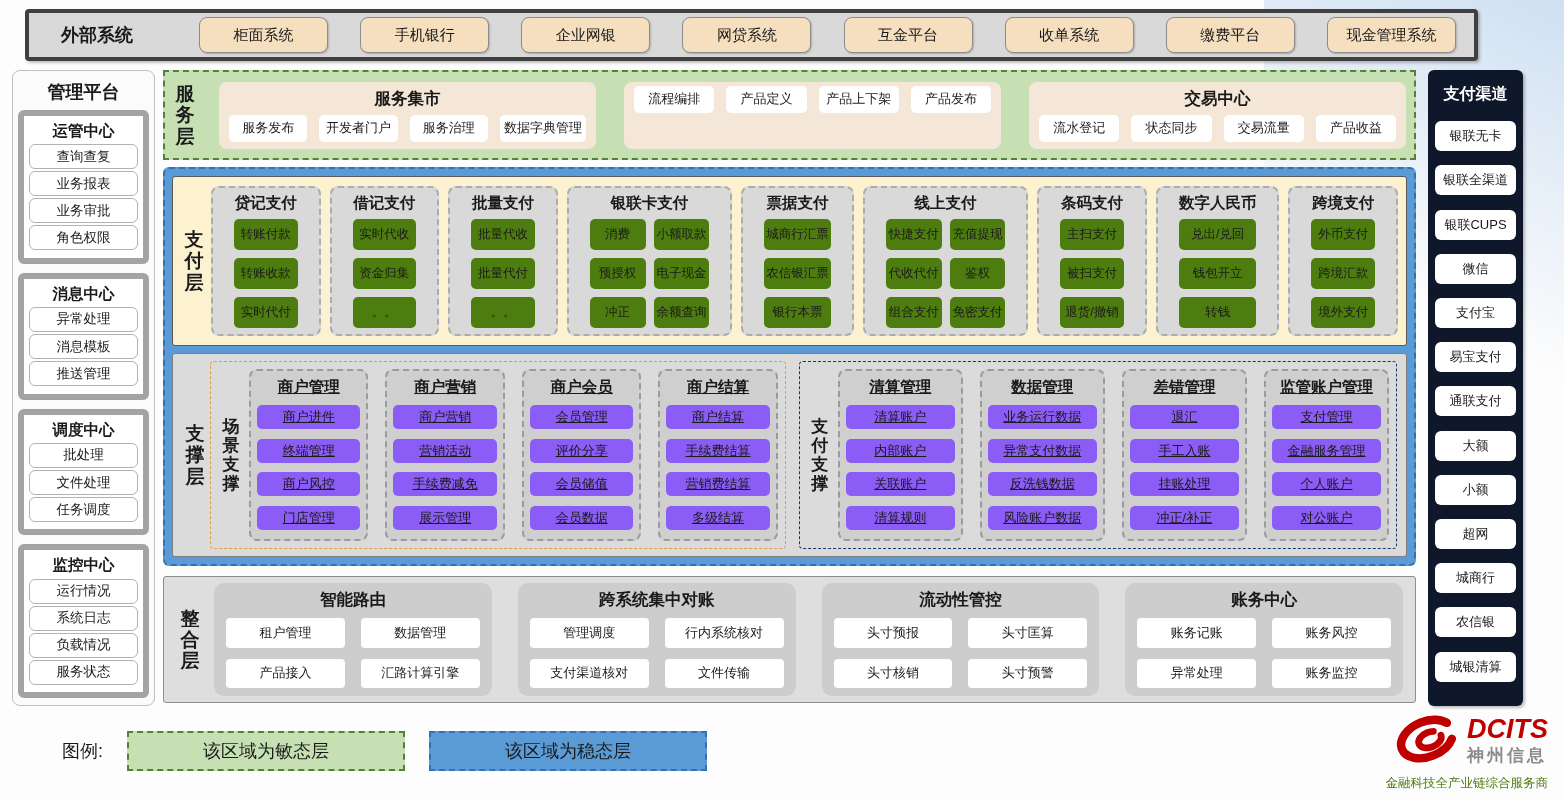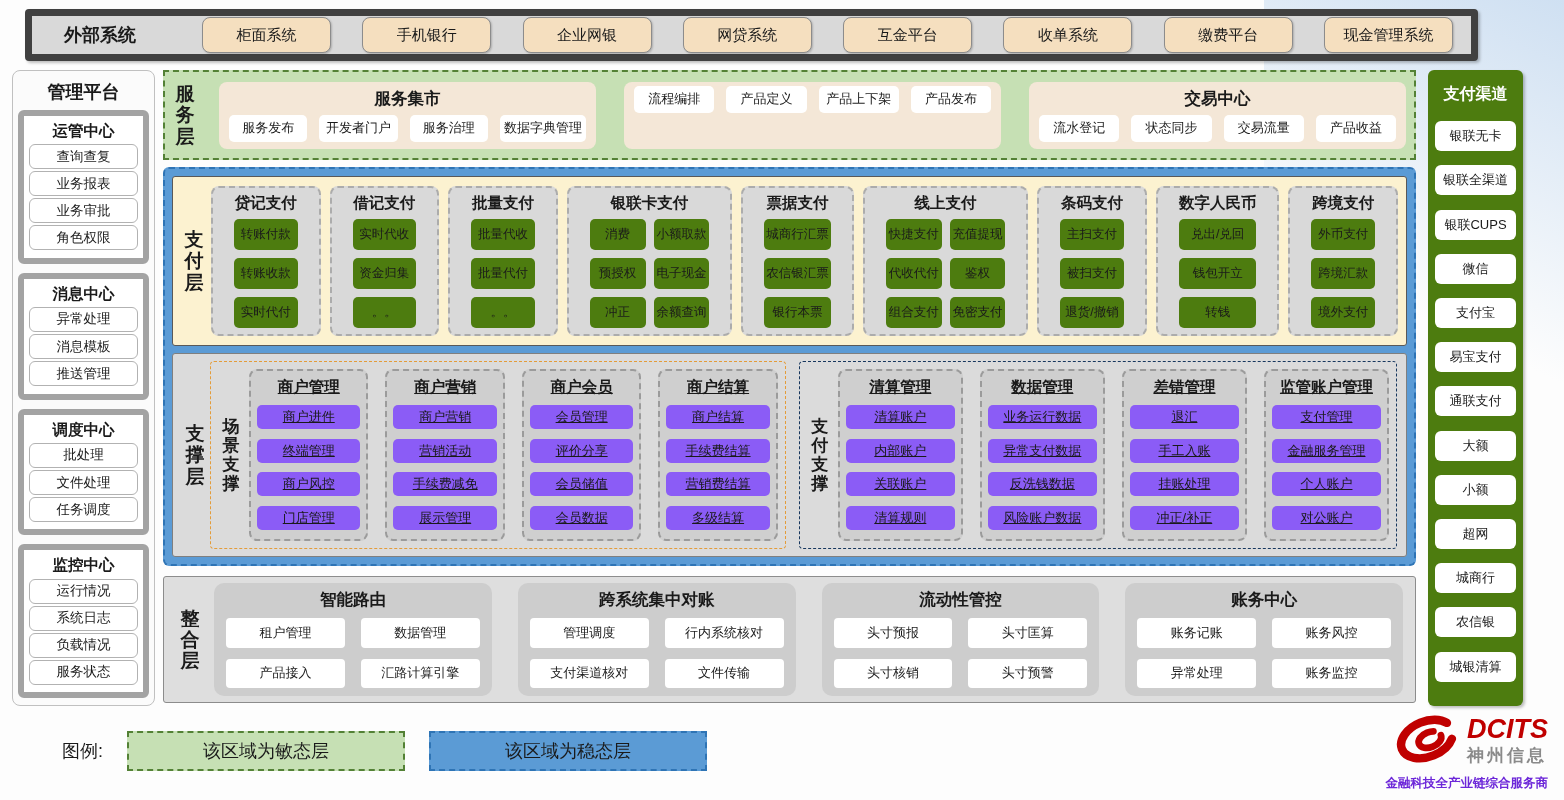--- a/index.html
+++ b/index.html
@@ -4,21 +4,21 @@
 <style>
   html,body{margin:0;padding:0;}
   body{width:1564px;height:800px;overflow:hidden;background:#fdfdfd;
        font-family:"Liberation Sans","DejaVu Sans",sans-serif;color:#1a1a1a;position:relative;}
   .bg-tint{position:absolute;top:0;right:0;width:300px;height:560px;
        background:linear-gradient(205deg,#cfe0f2 0%,rgba(255,255,255,0) 55%);z-index:0;}
   .layer-root{position:absolute;inset:0;z-index:1;}
 
   
   .topbar{position:absolute;left:25px;top:9px;width:1453px;height:52px;background:#D9D9D9;
-      border:7px solid #404040;border-radius:4px;display:flex;align-items:center;
+      border:4px solid #404040;border-radius:4px;display:flex;align-items:center;
       box-shadow:2px 2px 3px rgba(0,0,0,.25);box-sizing:border-box;}
   .topbar-label{font-weight:bold;font-size:18px;margin-left:32px;margin-right:66px;white-space:nowrap;}
   .ext-items{display:flex;flex:1;justify-content:space-between;margin-right:18px;gap:10px;}
   .ext-btn{background:#F5DFBF;border:1px solid #8c8c8c;border-radius:8px;width:127px;height:34px;
       display:flex;align-items:center;justify-content:center;font-size:15px;white-space:nowrap;
       box-shadow:1px 1px 2px rgba(0,0,0,.2);}
 
   
   .sidebar{position:absolute;left:12px;top:70px;width:143px;height:636px;background:#fbfbfb;
       border:1px solid #c0c0c0;border-radius:8px;display:flex;flex-direction:column;
@@ -81,42 +81,42 @@
       padding:6px 12px;box-sizing:border-box;margin-top:2px;}
   .int-label{width:28px;font-size:19px;}
   .int-panels{flex:1;display:flex;gap:26px;margin-left:10px;}
   .int-panel{flex:1;background:#CDCDCD;border-radius:10px;padding:3px 12px 8px;display:flex;flex-direction:column;}
   .int-title{font-weight:bold;font-size:16.5px;text-align:center;margin:3px 0 7px;white-space:nowrap;}
   .int-grid{flex:1;display:grid;grid-template-columns:1fr 1fr;gap:11px 16px;}
   .int-btn{background:#fff;border-radius:4px;font-size:13px;display:flex;align-items:center;
       justify-content:center;white-space:nowrap;}
 
   
-  .channels{position:absolute;left:1428px;top:70px;width:95px;height:636px;background:#4d7c0f;
+  .channels{position:absolute;left:1428px;top:70px;width:95px;height:636px;background:#0f172a;
       border-radius:6px;display:flex;flex-direction:column;padding:8px 7px 10px;box-sizing:border-box;
       box-shadow:2px 2px 3px rgba(0,0,0,.25);}
   .channels-title{color:#fff;font-weight:bold;font-size:16px;text-align:center;margin:6px 0 2px;white-space:nowrap;}
   .chan-items{flex:1;display:flex;flex-direction:column;justify-content:space-evenly;}
   .chan-btn{background:#fff;border-radius:6px;height:30px;font-size:13px;display:flex;align-items:center;
       justify-content:center;white-space:nowrap;}
 
   
   .legend{position:absolute;left:62px;top:731px;display:flex;align-items:center;gap:24px;}
   .legend-label{font-size:18px;white-space:nowrap;}
   .legend-box{width:278px;height:40px;display:flex;align-items:center;justify-content:center;
       font-size:18px;box-sizing:border-box;}
   .legend-green{background:#C6E0B4;border:2px dashed #538135;}
   .legend-blue{background:#5B9BD5;border:2px dashed #2E74B5;}
 
   .logo{position:absolute;right:16px;bottom:8px;text-align:center;}
   .logo-row{display:flex;align-items:center;justify-content:flex-end;gap:2px;}
   .logo-text{text-align:left;}
   .logo-brand{color:#C00000;font-weight:bold;font-style:italic;font-size:27px;line-height:1.05;}
   .logo-company{color:#8a8a8a;font-weight:bold;font-size:17px;letter-spacing:3px;}
-  .logo-tagline{color:#6d28d9;font-weight:bold;font-size:12.5px;margin-top:1px;white-space:nowrap;}
+  .logo-tagline{color:#4d7c0f;font-weight:normal;font-size:12.5px;margin-top:1px;white-space:nowrap;}
 </style>
 </head>
 <body>
 
 <div class="bg-tint"></div>
 
 <div class="layer-root">
 
   <div class="topbar">
     <div class="topbar-label">外部系统</div>

